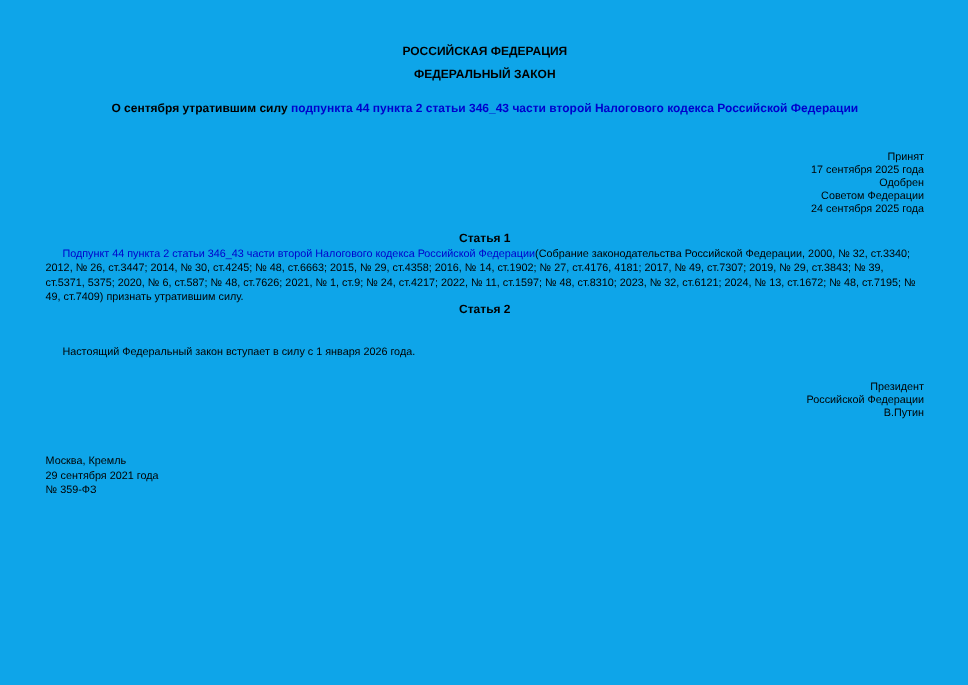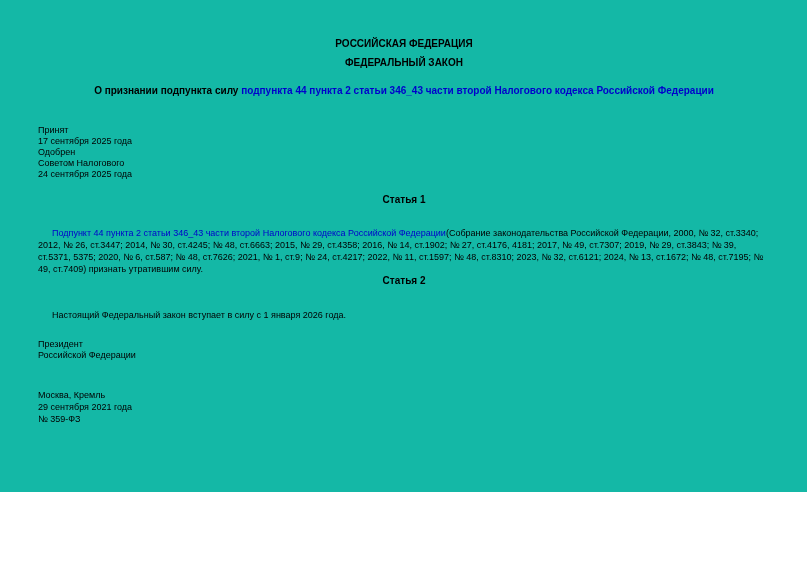--- a/index.html
+++ b/index.html
@@ -1,28 +1,28 @@
 <!DOCTYPE html>
 <html><head>
 <meta charset="utf-8">
 <style>
   * { margin: 0; padding: 0; box-sizing: border-box; }
   html, body { background: #ffffff; }
   .page {
     position: relative;
     width: 807px;
-    height: 492px;
-    background: #14b8a6;
+    height: 571px;
+    background: #0ea5e9;
     font-family: "Liberation Sans", sans-serif;
     color: #000000;
     padding: 38px 37px 0 38px;
     overflow: hidden;
   }
   .center { text-align: center; }
-  .right  { text-align: left; }
+  .right  { text-align: right; }
   .hdr {
     font-size: 10px;
     font-weight: bold;
     line-height: 11px;
   }
   .hdr + .hdr { margin-top: 8px; text-align: center; }
   .law-title {
     margin-top: 17px;
     font-size: 10px;
     font-weight: bold;
@@ -40,62 +40,63 @@
     line-height: 11px;
     text-align: center;
   }
   .h-art1 { margin-top: 14px; }
   .h-art2 { }
   .body-par {
     font-size: 9px;
     line-height: 12px;
     text-indent: 14px;
   }
-  .p-art1 { margin-top: 22px; }
+  .p-art1 { }
   .p-art2 { margin-top: 23px; }
   .signature {
     margin-top: 18px;
     font-size: 9px;
     line-height: 11px;
   }
   .footer {
     margin-top: 28px;
     font-size: 9px;
     line-height: 12px;
   }
 </style>
 </head>
 <body>
 
 <div class="page">
 
   <div class="hdr center">РОССИЙСКАЯ ФЕДЕРАЦИЯ</div>
   <div class="hdr center">ФЕДЕРАЛЬНЫЙ ЗАКОН</div>
 
-  <div class="law-title center"><span>О признании подпункта силу </span><span class="link">подпункта 44 пункта 2 статьи 346_43 части второй Налогового кодекса Российской Федерации</span></div>
+  <div class="law-title center"><span>О сентября утратившим силу </span><span class="link">подпункта 44 пункта 2 статьи 346_43 части второй Налогового кодекса Российской Федерации</span></div>
 
   <div class="adoption right">
     <div>Принят</div>
     <div>17 сентября 2025 года</div>
     <div>Одобрен</div>
-    <div>Советом Налогового</div>
+    <div>Советом Федерации</div>
     <div>24 сентября 2025 года</div>
   </div>
 
   <div class="article-heading center h-art1">Статья 1</div>
 
   <div class="body-par p-art1"><span class="link">Подпункт 44 пункта 2 статьи 346_43 части второй Налогового кодекса Российской Федерации</span><span>(Собрание законодательства Российской Федерации, 2000, № 32, ст.3340; 2012, № 26, ст.3447; 2014, № 30, ст.4245; № 48, ст.6663; 2015, № 29, ст.4358; 2016, № 14, ст.1902; № 27, ст.4176, 4181; 2017, № 49, ст.7307; 2019, № 29, ст.3843; № 39, ст.5371, 5375; 2020, № 6, ст.587; № 48, ст.7626; 2021, № 1, ст.9; № 24, ст.4217; 2022, № 11, ст.1597; № 48, ст.8310; 2023, № 32, ст.6121; 2024, № 13, ст.1672; № 48, ст.7195; № 49, ст.7409) признать утратившим силу.</span></div>
 
   <div class="article-heading center h-art2">Статья 2</div>
 
   <div class="body-par p-art2">Настоящий Федеральный закон вступает в силу с 1 января 2026 года.</div>
 
   <div class="signature right">
     <div>Президент</div>
     <div>Российской Федерации</div>
+    <div>В.Путин</div>
   </div>
 
   <div class="footer">
     <div>Москва, Кремль</div>
     <div>29 сентября 2021 года</div>
     <div>№ 359-ФЗ</div>
   </div>
 
 </div>
 

